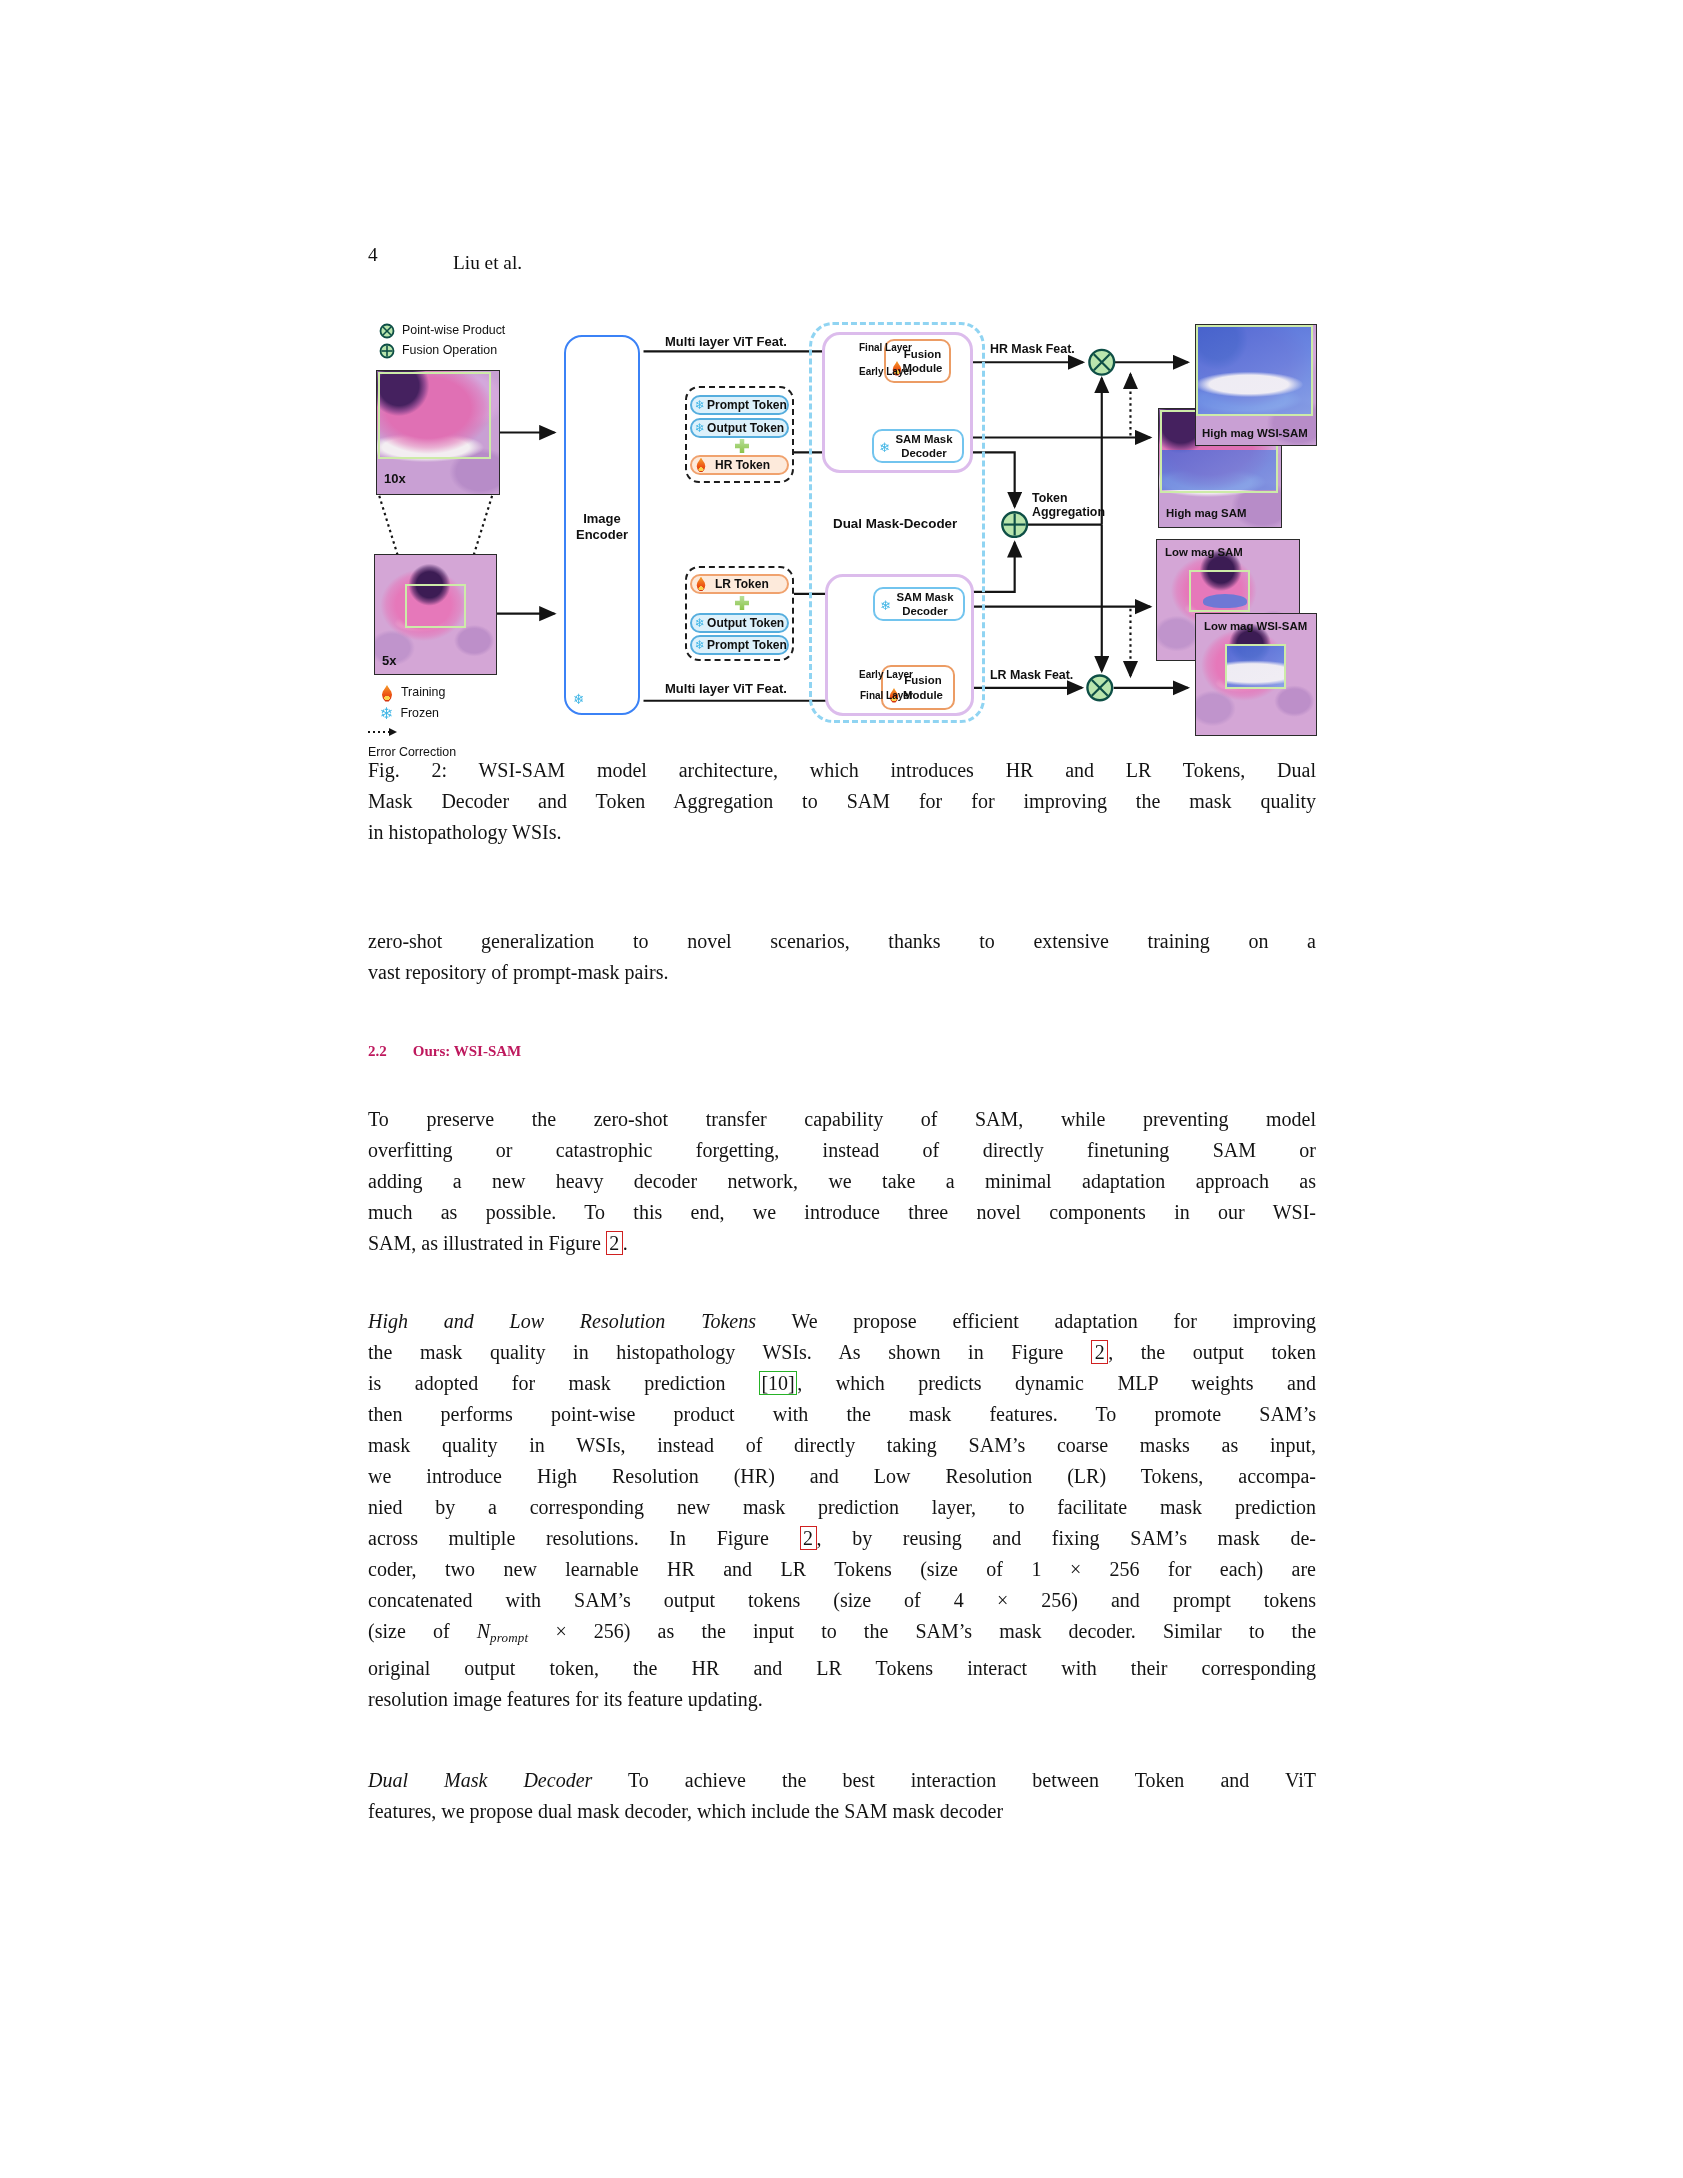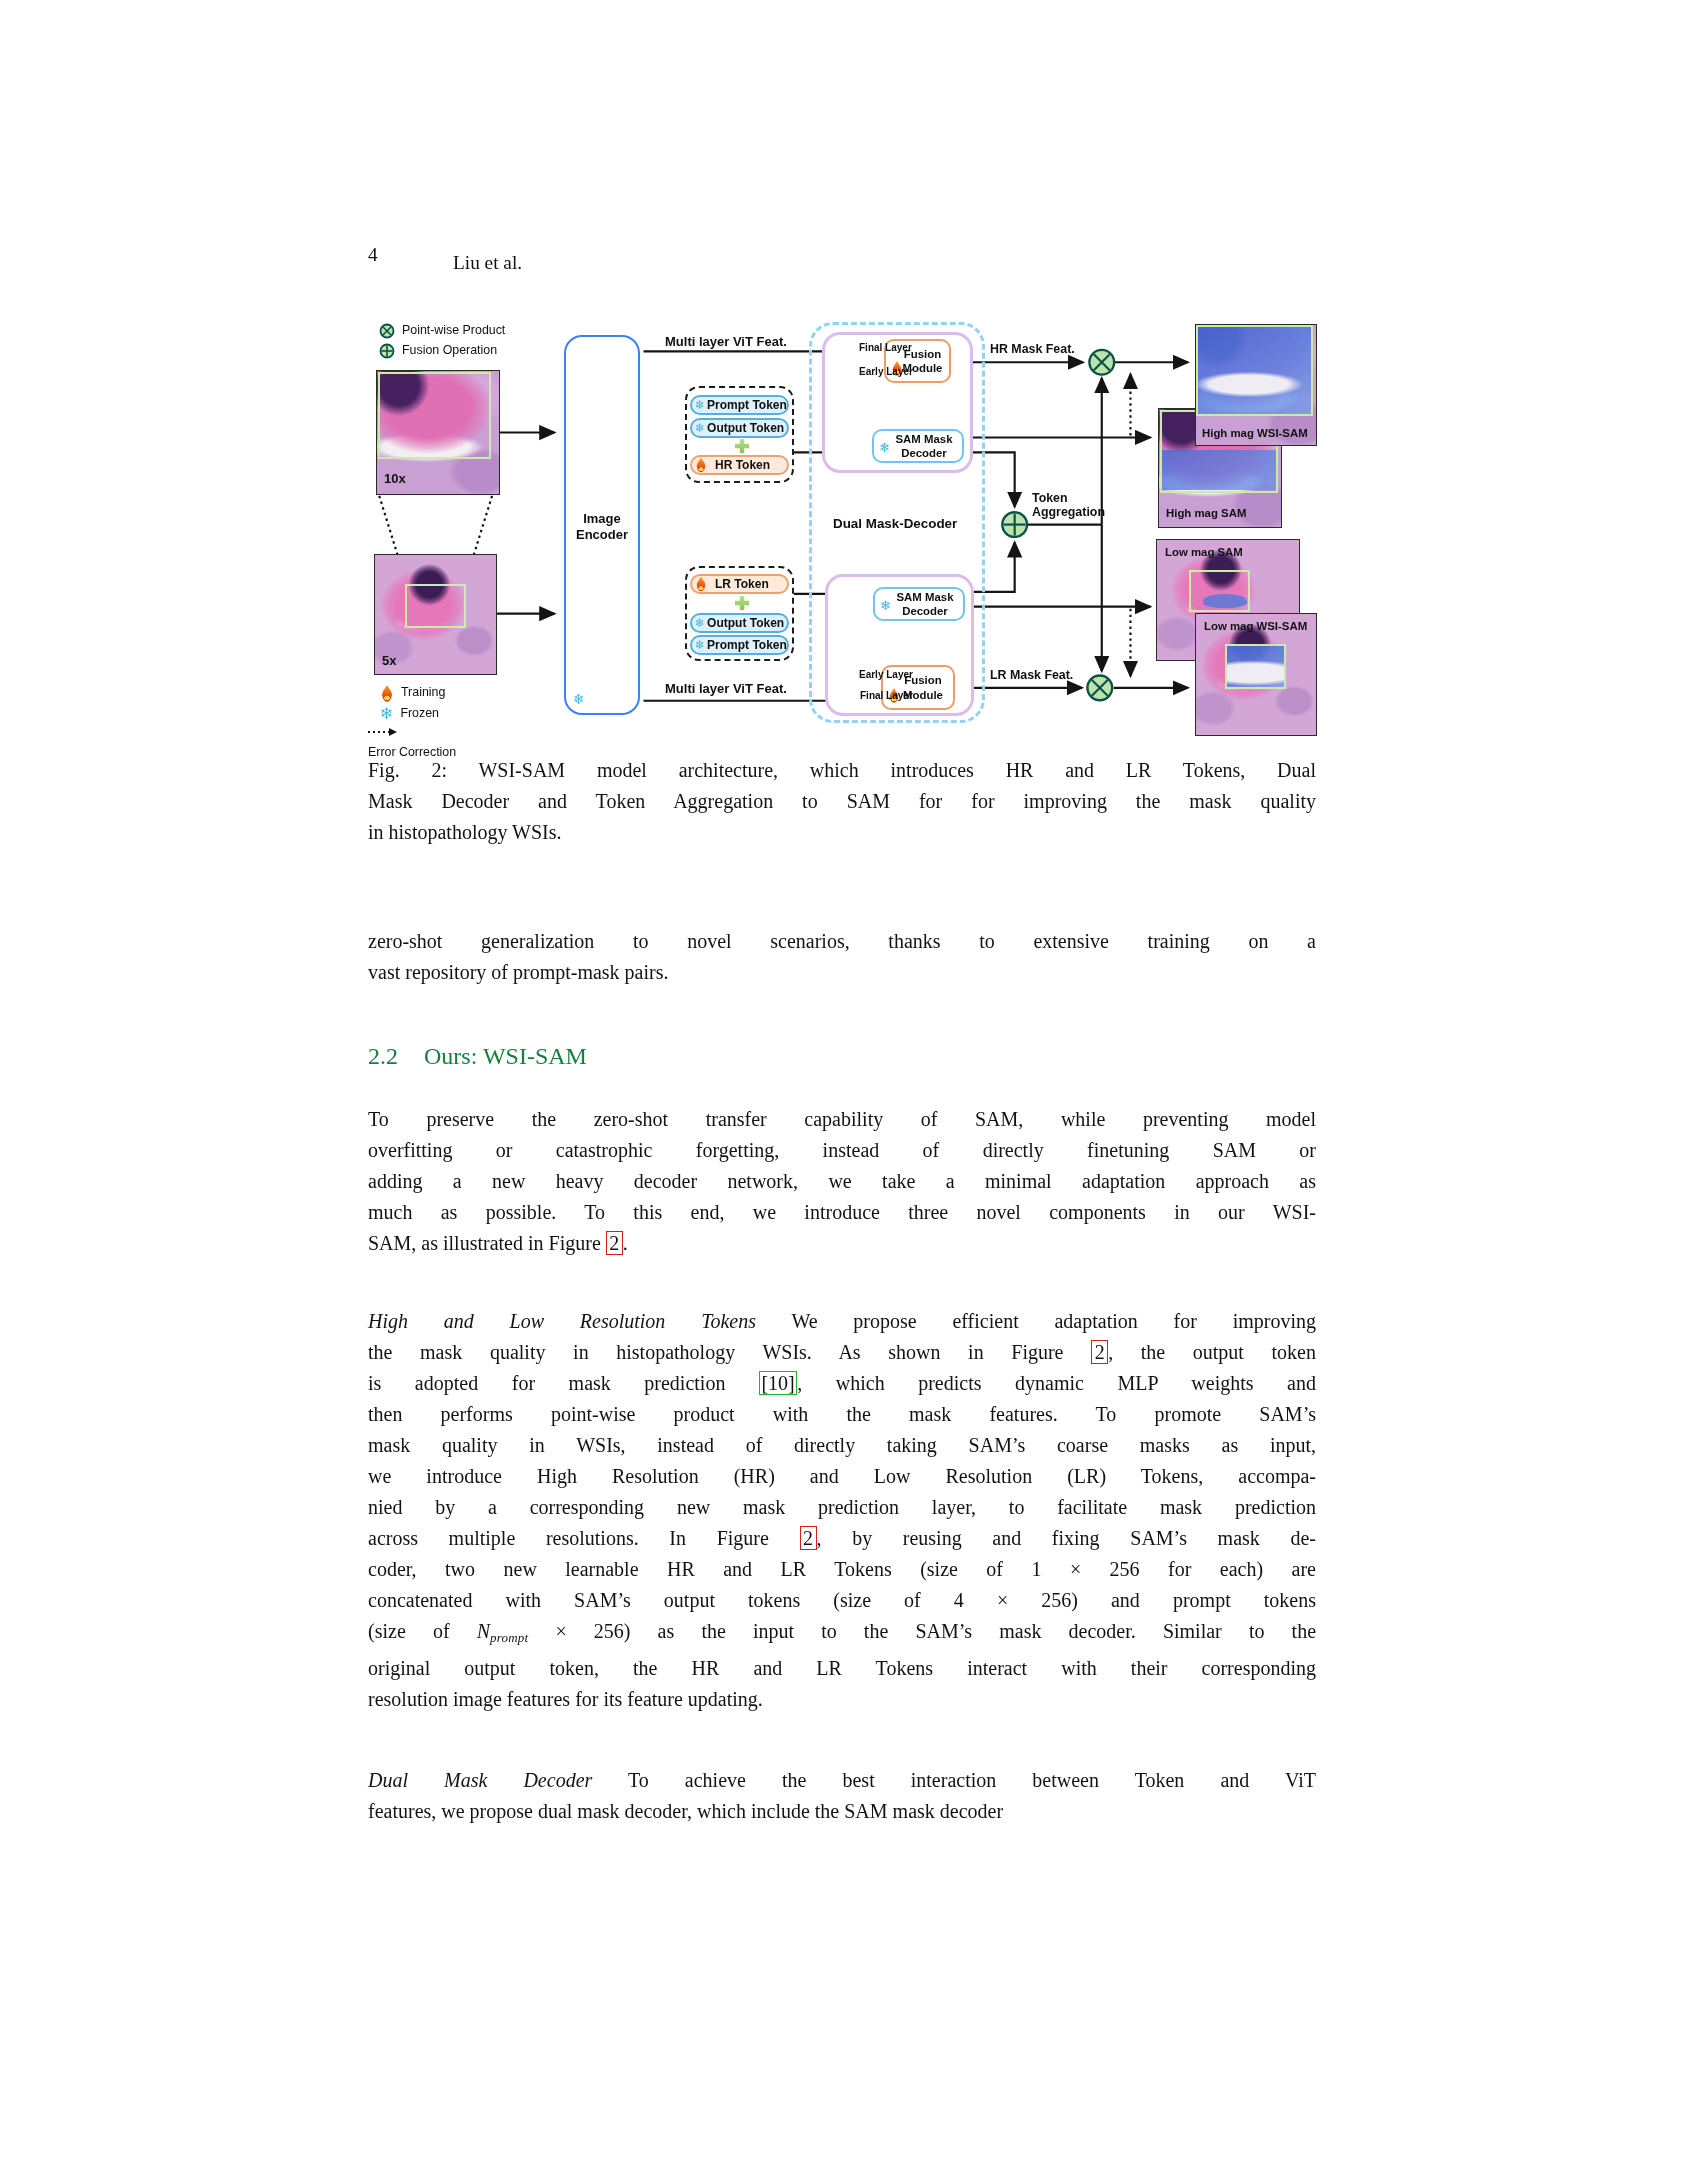--- a/index.html
+++ b/index.html
@@ -59,21 +59,21 @@
   .legrow{display:flex;align-items:flex-start;gap:7px;font-size:12.4px;font-family:"Liberation Sans",sans-serif;color:#111;}
   
   .serifblock{width:948px;font-size:20px;line-height:31px;color:#131313;}
   .tline{text-align:justify;text-align-last:justify;}
   .tline.tlast{text-align-last:left;}
   .s-it{font-style:italic;}
   .s-var{font-style:italic;}
   .s-sub{font-style:italic;font-size:13px;vertical-align:-4px;letter-spacing:0.2px;}
   .s-refred{border:1.6px solid #d02020;padding:0 2.5px;}
   .s-refgreen{border:1.6px solid #26b226;padding:0 1.5px;}
-  .heading{font-weight:normal;font-size:24px;color:#15803d;}
+  .heading{font-weight:bold;font-size:15px;color:#be185d;}
   .heading .hnum{margin-right:26px;}
 </style>
 </head>
 <body>
 
 <div id="page">
 
   <div class="abs runhead" style="left:368px;top:244px;">4</div>
   <div class="abs runhead" style="left:453px;top:252px;">Liu et al.</div>
 

